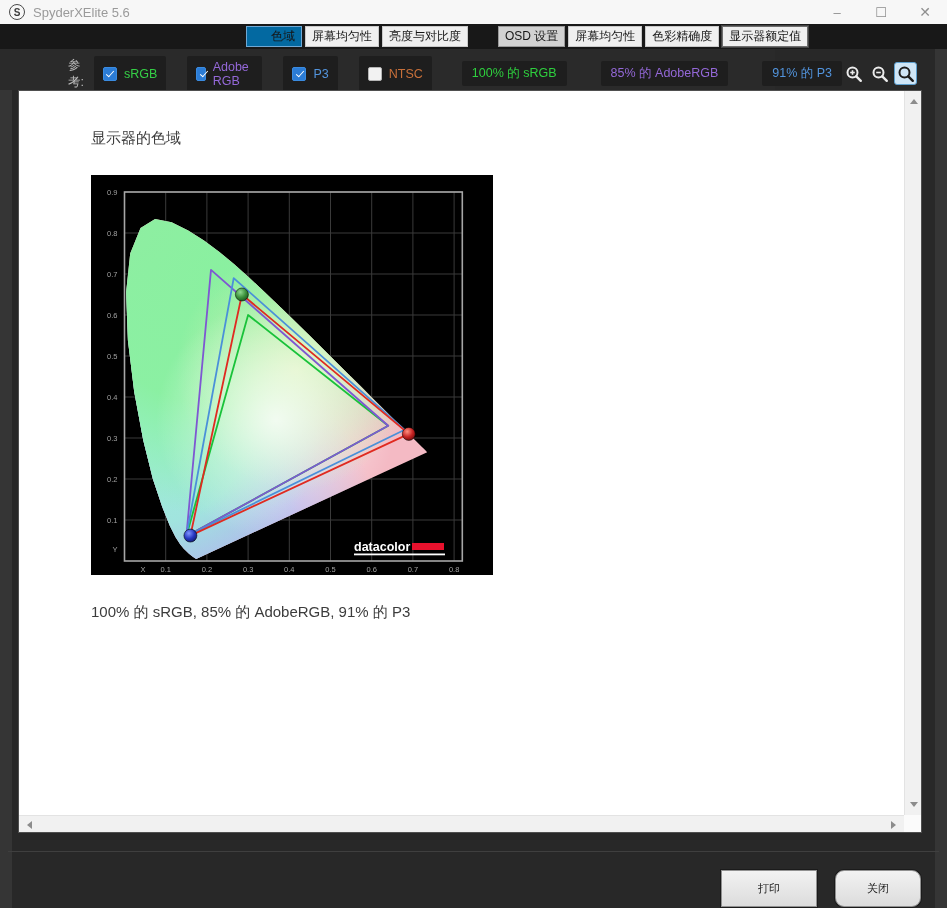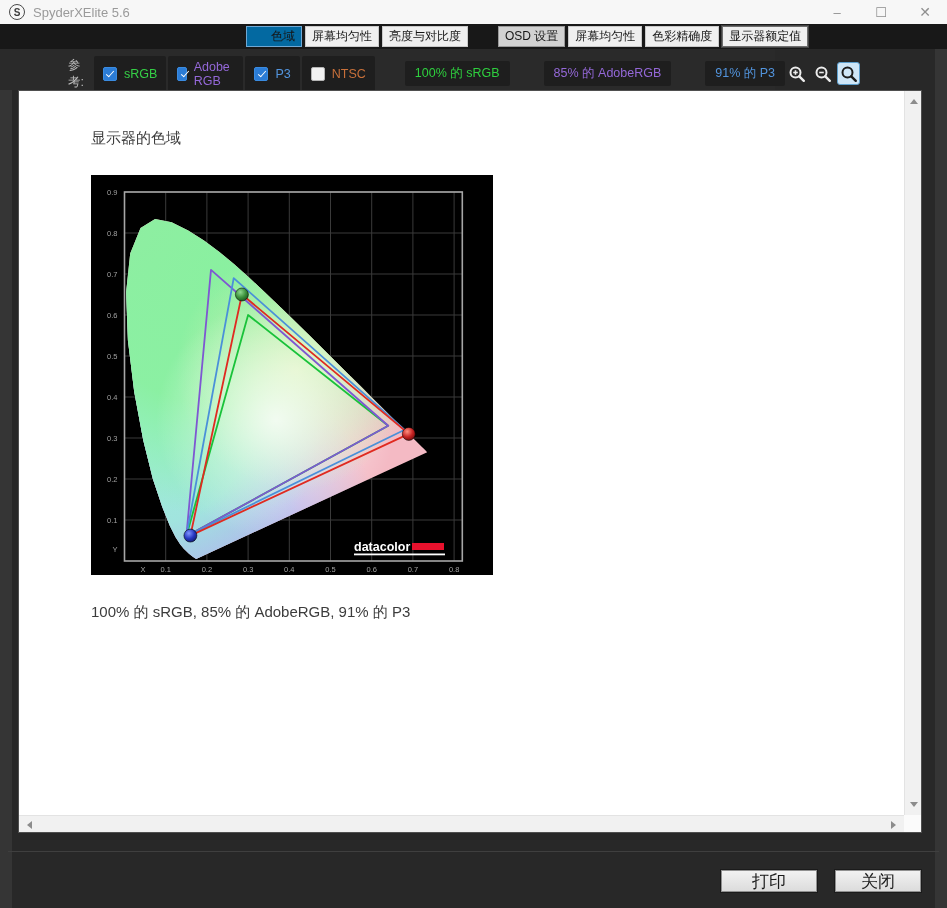--- a/index.html
+++ b/index.html
@@ -21,21 +21,21 @@
   
   .tabstrip { position:absolute; left:0; top:24px; width:947px; height:25px; background:#181818; display:flex; align-items:center; gap:3px; padding-left:246px; }
   .tab { background:#efefef; border:1px solid #c9c9c9; color:#161616; font-size:12px; padding:2px 6px 3px 6px; white-space:nowrap; line-height:14px; }
   .tab-selected { background:#0369a1; border-color:#6fa8d4;padding-left:24px; }
   .tab-pressed { background:#d2d2d2; border-color:#9a9a9a;margin-left:27px; }
   .tab-focused { border-color:#6e6e6e; outline:1px solid #444; }
 
   
   .toolbar { position:absolute; left:0; top:49px; width:775px; height:41px; background:#2a2a2a; display:flex; align-items:center; padding:8px 20px 0 68px; }
   .ref-title { color:#bdbdbd; font-size:12.5px; margin-right:10px; }
-  .refs { display:flex; gap:2px; }
+  .refs { display:flex; gap:21px; }
   .ref-chip { display:flex; align-items:center; gap:7px; background:#1e1e1e; border-radius:2px; padding:4px 9px; }
   .cb { width:14px; height:14px; border-radius:2px; position:relative; display:inline-block; }
   .cb-on { background:#2b7cd6; border:1px solid #3a8be0; }
   .cb-off { background:#f2f2f2; border:1px solid #b5b5b5; }
   .tick { position:absolute; left:4.5px; top:1.5px; width:4px; height:8px; border-right:1.8px solid #fff; border-bottom:1.8px solid #fff; transform:rotate(42deg); }
   .ref-label { font-size:12.5px; }
   .results { display:flex; margin-left:30px; gap:16px; }
   .result-chip { background:#1e1e1e; border-radius:2px; padding:4px 10px; font-size:12.5px; white-space:nowrap; }
   .result-chip + .result-chip { margin-left:18px; }
   .zoom-group { margin-left:auto; display:flex; gap:3px; align-items:center; }
@@ -57,23 +57,23 @@
   .hscroll .sb-btn { width:17px; height:17px; top:0; }
   .sb-up { top:2px; } .sb-down { bottom:2px; } .sb-left { left:2px; } .sb-right { right:2px; }
   .tri { width:0; height:0; }
   .tri-up { border-left:4px solid transparent; border-right:4px solid transparent; border-bottom:5px solid #8c8c8c; }
   .tri-down { border-left:4px solid transparent; border-right:4px solid transparent; border-top:5px solid #8c8c8c; }
   .tri-left { border-top:4px solid transparent; border-bottom:4px solid transparent; border-right:5px solid #8c8c8c; }
   .tri-right { border-top:4px solid transparent; border-bottom:4px solid transparent; border-left:5px solid #8c8c8c; }
 
   
   .footer-divider { position:absolute; left:8px; right:8px; top:851px; height:1px; background:#3f3f3f; }
-  .footer-btn { position:absolute; top:870px; height:22px; background:linear-gradient(#f2f2f2,#dcdcdc); border:1px solid #909090; box-shadow:0 0 0 1px #1b1b1b; color:#1a1a1a; font-size:17px; display:flex; align-items:center; justify-content:center; }
+  .footer-btn { position:absolute; top:870px; height:37px; background:linear-gradient(#f2f2f2,#dcdcdc); border:1px solid #909090; box-shadow:0 0 0 1px #1b1b1b; color:#1a1a1a; font-size:11px; display:flex; align-items:center; justify-content:center; }
   .btn-print { left:721px; width:96px; }
-  .btn-close { left:835px; width:86px; }
+  .btn-close { left:835px; width:86px;border-radius:9px; }
 </style>
 </head>
 <body>
 
 <div class="app">
   <div class="edge-strip edge-left"></div>
   <div class="edge-strip edge-right"></div>
 
   <div class="titlebar">
     <div class="app-logo">

